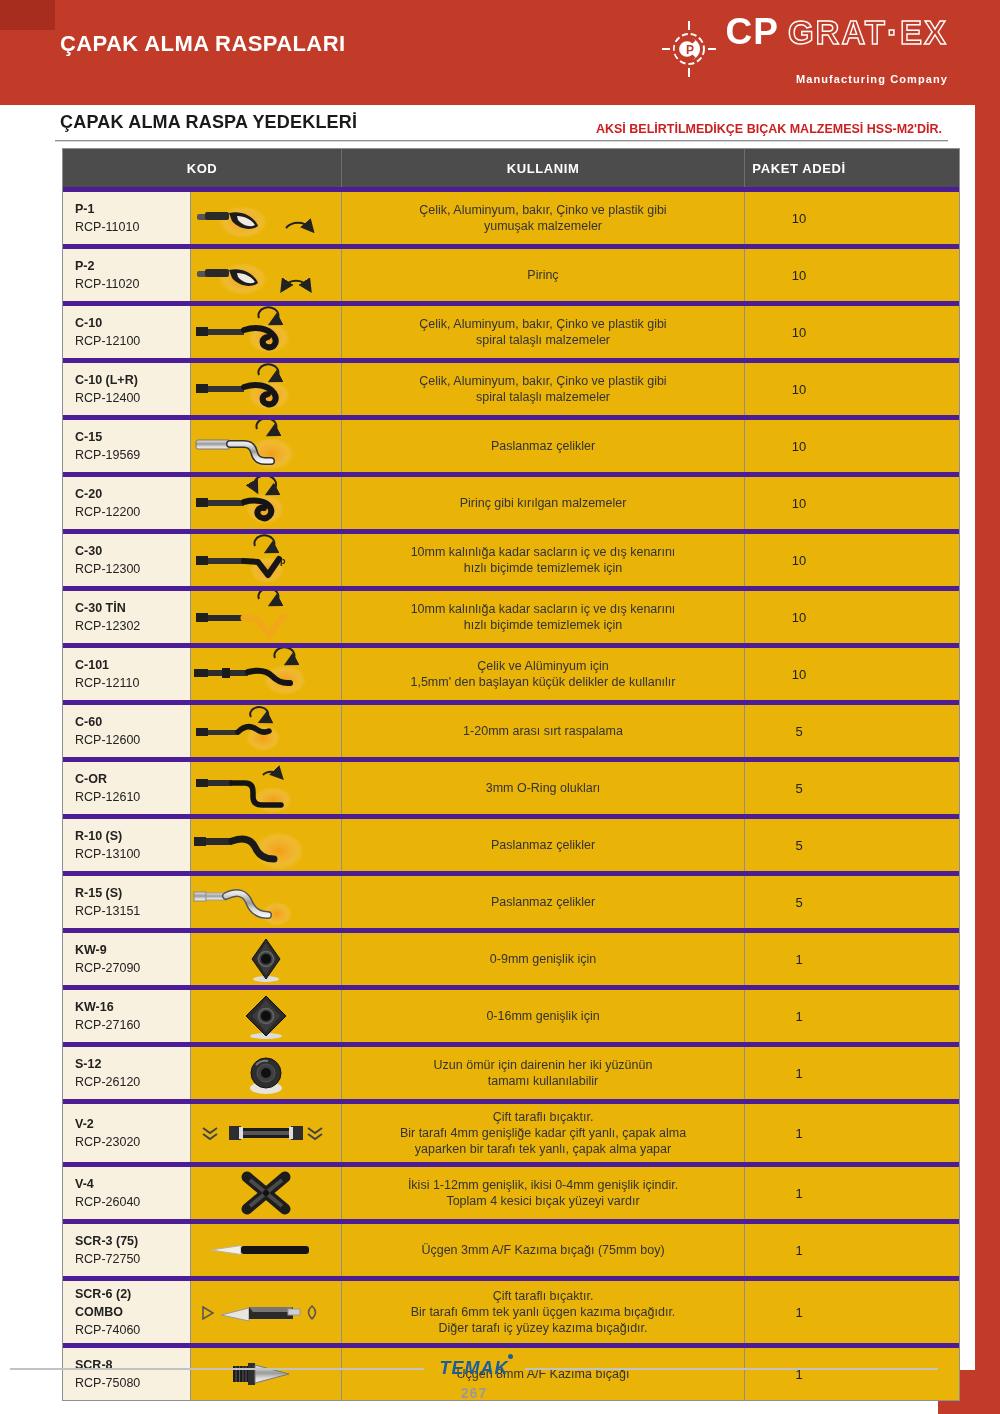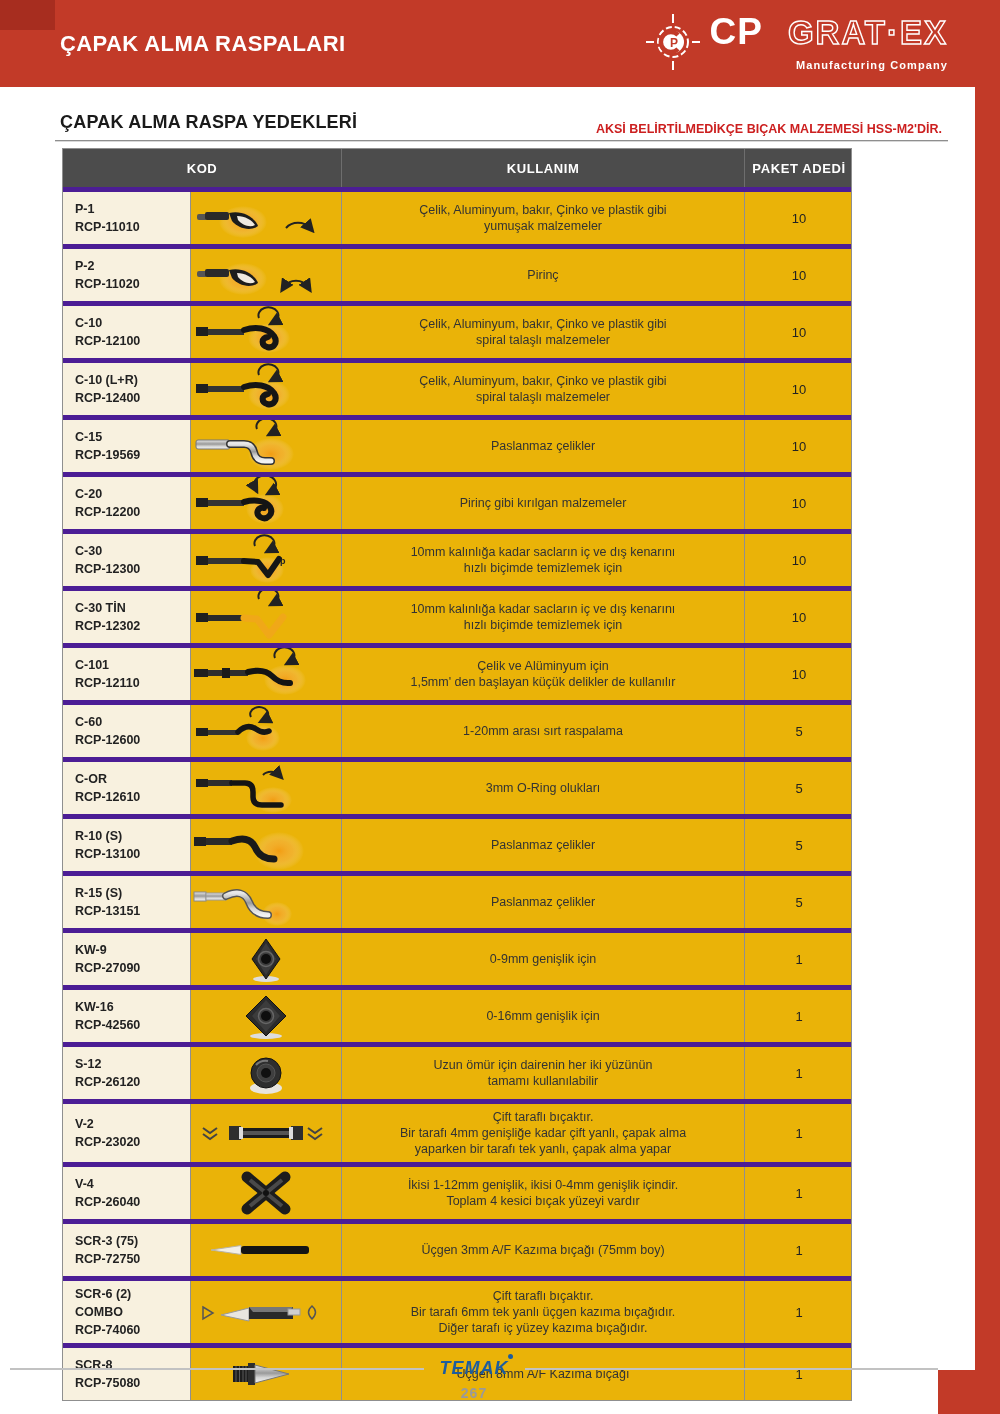--- a/index.html
+++ b/index.html
@@ -1,50 +1,50 @@
 <!DOCTYPE html>
 <html><head>
 <meta charset="utf-8">
 <style>
   * { margin:0; padding:0; box-sizing:border-box; }
   body { background:#e9e9e9; font-family:"Liberation Sans", sans-serif; }
   .page { position:relative; width:1000px; height:1414px; background:#fff; margin:0 auto; overflow:hidden; }
 
   
-  .header-band { position:absolute; left:0; top:0; width:1000px; height:87px; background:#c23a28; }
+  .header-band { position:absolute; left:0; top:0; width:1000px; height:105px; background:#c23a28; }
   .header-corner { position:absolute; left:0; top:0; width:55px; height:30px; background:#a72d1f; }
   .header-title { position:absolute; left:60px; top:31px; font-size:22px; font-weight:bold; color:#fff; letter-spacing:.4px; }
 
   .brand { position:absolute; right:52px; top:13px; display:flex; align-items:center; gap:10px; }
-  .brand-text { display:flex; flex-direction:column; align-items:flex-end; }
+  .brand-text { display:flex; flex-direction:column; align-items:flex-end;gap:14px; }
   .brand-line1 { display:flex; align-items:baseline; gap:9px; }
   .brand-cp { font-size:37px; font-weight:bold; color:#fff; letter-spacing:1px; line-height:1; }
-  .brand-gratex { font-size:33px; font-weight:bold; color:transparent; -webkit-text-stroke:1.4px #fff; letter-spacing:2px; line-height:1;margin-left:16px; }
+  .brand-gratex { font-size:33px; font-weight:bold; color:transparent; -webkit-text-stroke:1.4px #fff; letter-spacing:2px; line-height:1; }
   .brand-sub { font-size:11px; font-weight:bold; color:#fff; letter-spacing:1.1px; margin-top:9px; }
 
   
   .side-bar { position:absolute; right:0; top:87px; width:25px; height:1283px; background:#c23a28; }
   .corner-block { position:absolute; right:0; top:1370px; width:62px; height:44px; background:#c23a28; }
 
   
   .section-title { position:absolute; left:60px; top:112px; font-size:18px; font-weight:bold; color:#1a1a1a; letter-spacing:.2px; }
   .section-note { position:absolute; right:58px; top:122px; font-size:12.5px; font-weight:bold; color:#cc1f1f; }
   .section-rule { position:absolute; left:55px; top:140px; width:893px; height:2px; background:#8e8e8e; border-bottom:1px solid #d8d8d8; }
 
   
-  .table { position:absolute; left:62px; top:148px; width:790px; border:1px solid #8f8f8f; }
+  .table { position:absolute; left:62px; top:148px; width:898px; border:1px solid #8f8f8f; }
   .thead { display:grid; grid-template-columns:279px 403px 108px; background:#4c4c4c; height:38px; }
   .thead .hcell { display:flex; align-items:center; justify-content:center; color:#fff; font-size:13px; font-weight:bold; letter-spacing:.6px; border-right:1px solid #6e6e6e; }
   .thead .hcell:last-child { border-right:none; }
   .trow { display:grid; grid-template-columns:128px 151px 403px 108px; border-top:5px solid #4c1d95; min-height:54px; background:#eab308; }
   .cell { border-right:1px solid #8f8f8f; }
   .cell:last-child { border-right:none; }
   .cell.code { background:#f8f1df; display:flex; flex-direction:column; justify-content:center; padding:4px 6px 4px 12px; }
   .code-main { font-size:12.5px; font-weight:bold; color:#222; line-height:1.45; white-space:pre-line; }
-  .code-part { font-size:12.5px; font-weight:bold; color:#222; line-height:1.45; }
+  .code-part { font-size:12.5px; font-weight:normal; color:#222; line-height:1.45; }
   .cell.img { display:flex; align-items:center; justify-content:center; overflow:hidden; }
   .cell.usage { display:flex; align-items:center; justify-content:center; text-align:center; font-size:12.5px; line-height:16px; color:#333; white-space:pre-line; padding:5px 10px; }
   .cell.qty { display:flex; align-items:center; justify-content:center; font-size:13px; color:#222; }
 
   
   .footer { position:absolute; left:10px; top:1358px; width:928px; }
   .footer-row { display:flex; align-items:center; }
   .fline { flex:1; height:2px; background:#c2c2c2; }
   .temak { padding:0 16px; font-size:18px; font-weight:bold; font-style:italic; color:#1d5d9e; letter-spacing:1px; position:relative; }
   .temak-dot { position:absolute; right:12px; top:-4px; width:5px; height:5px; border-radius:50%; background:#1d5d9e; }
@@ -373,21 +373,21 @@
               <circle cx="75" cy="26" r="5" fill="#0e0e0e"></circle>
             </svg>
           </div>
     <div class="cell usage">0-9mm genişlik için</div>
     <div class="cell qty">1</div>
   </div>
 
   <div class="trow">
     <div class="cell code">
       <div class="code-main">KW-16</div>
-      <div class="code-part">RCP-42560</div>
+      <div class="code-part">RCP-27160</div>
     </div>
     <div class="cell img">
             <svg width="150" height="52" viewBox="0 0 150 52">
               <ellipse cx="75" cy="46" rx="16" ry="3" fill="#ddd"></ellipse>
               <polygon points="75,6 95,26 75,46 55,26" fill="#2b2b2b" stroke="#111"></polygon>
               <polygon points="75,10 89,26 75,42 61,26" fill="#3c3c3c"></polygon>
               <circle cx="75" cy="26" r="7.5" fill="none" stroke="#666" stroke-width="1.5"></circle>
               <circle cx="75" cy="26" r="5" fill="#0e0e0e"></circle>
             </svg>
           </div>

